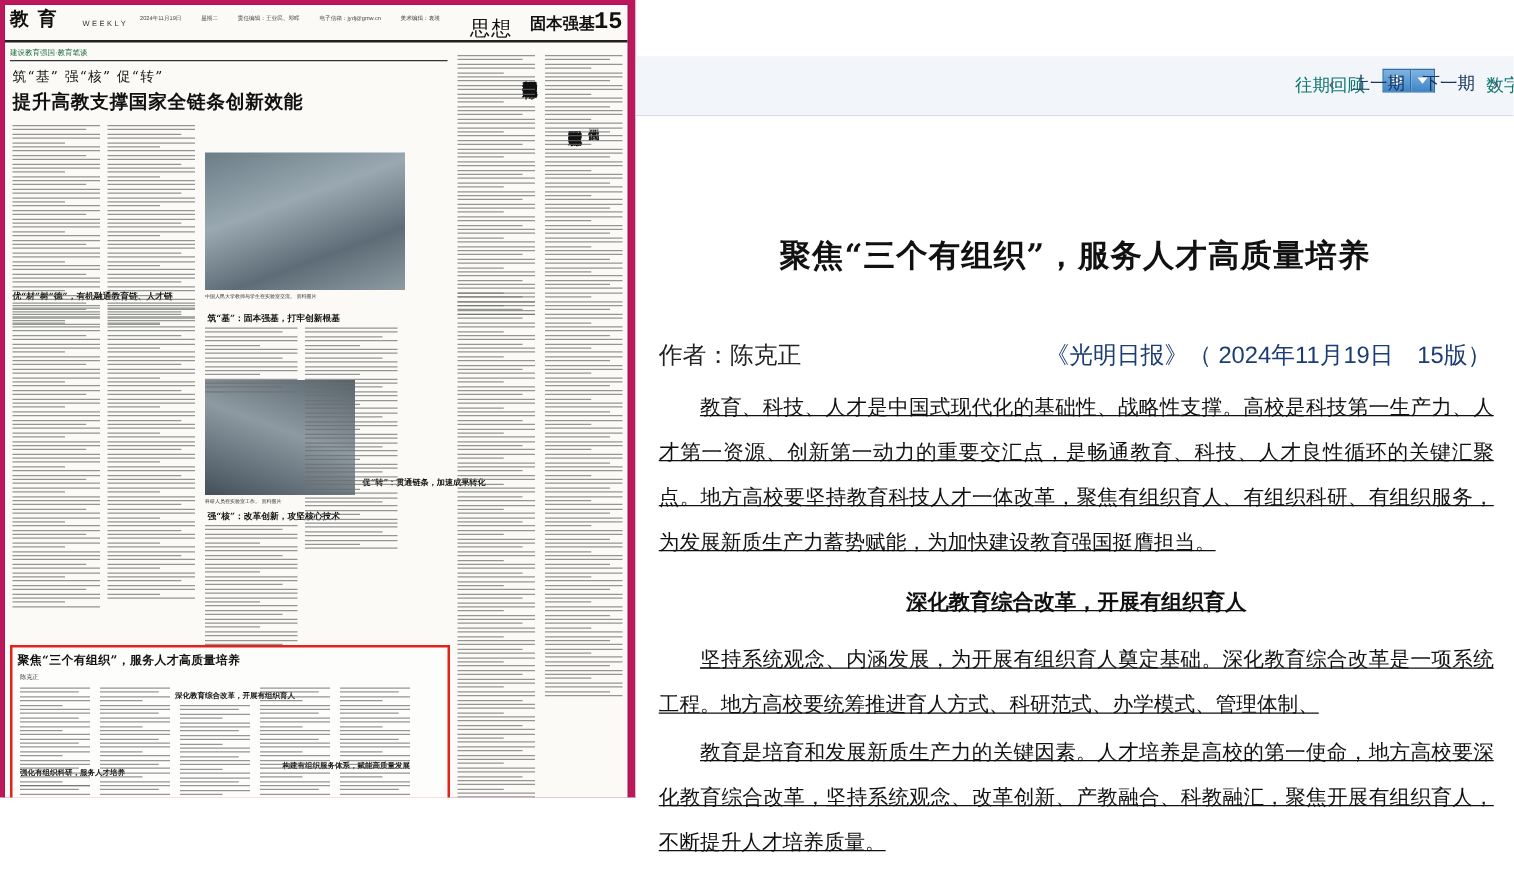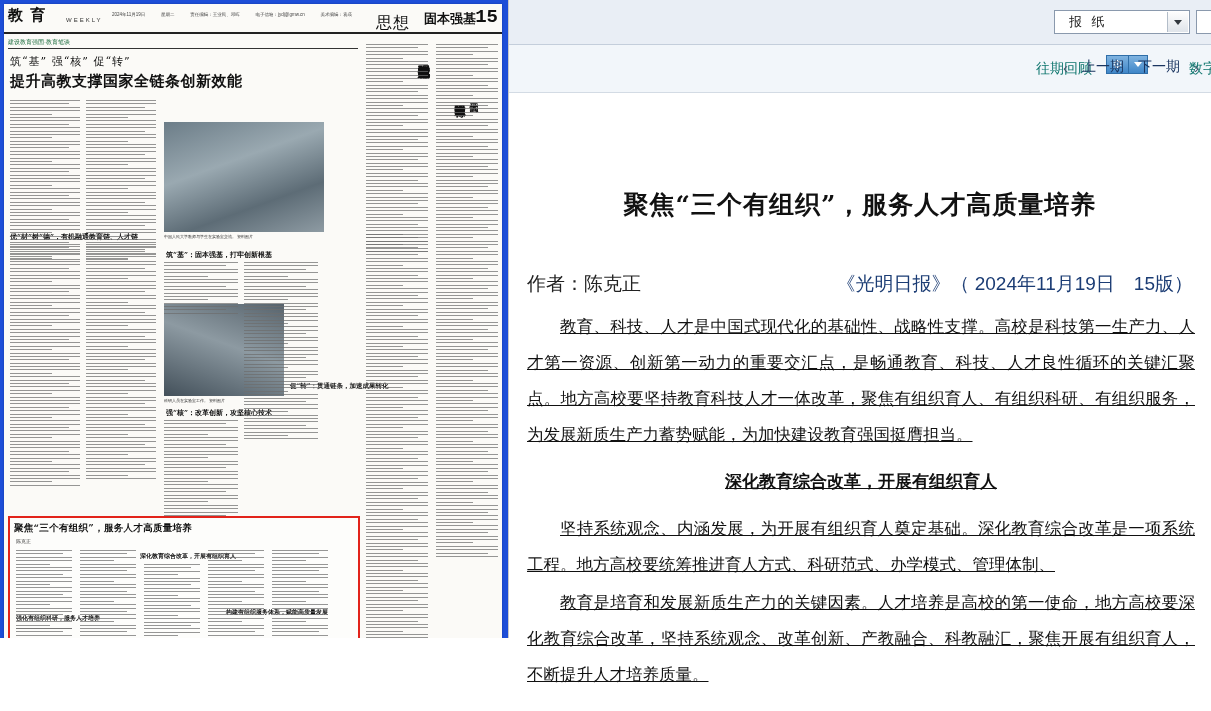--- a/index.html
+++ b/index.html
@@ -14,21 +14,21 @@
     height: 711px;
     overflow: hidden;
     background: #ffffff;
   }
 
   
   .paper-pane {
     position: absolute;
     left: 0; top: 0;
     width: 508px; height: 638px;
-    background: #1d4ed8;
+    background: #be185d;
     overflow: hidden;
     border-right: 1px solid #c8c8c8;
   }
   .paper-sheet {
     position: absolute;
     left: 4px; top: 4px;
     width: 498px; height: 703px;
     background: #fbfaf7;
     box-shadow: 0 0 2px rgba(0,0,0,.25);
   }
@@ -1346,33 +1346,20 @@
             <i></i>
             <i></i>
           </div>
       </div>
 
     </div>
   </div>
 
   <div class="reader">
 
-    <div class="reader-topbar">
-      <div class="sel sel-paper">
-        <span>报  纸</span>
-        <span class="arrowbox">
-            <span class="caret"></span>
-          </span>
-      </div>
-      <div class="sel sel-mag">
-        
-        
-      </div>
-
-    </div>
 
     <div class="reader-navbar">
       <div class="nav-link nav-back">往期回顾</div>
       <div class="gear-widget">
         <div class="gear-btn">⚙</div>
         <div class="gear-caret">
             <em></em>
           </div>
       </div>
       <div class="nav-link nav-search">数字报检索</div>

